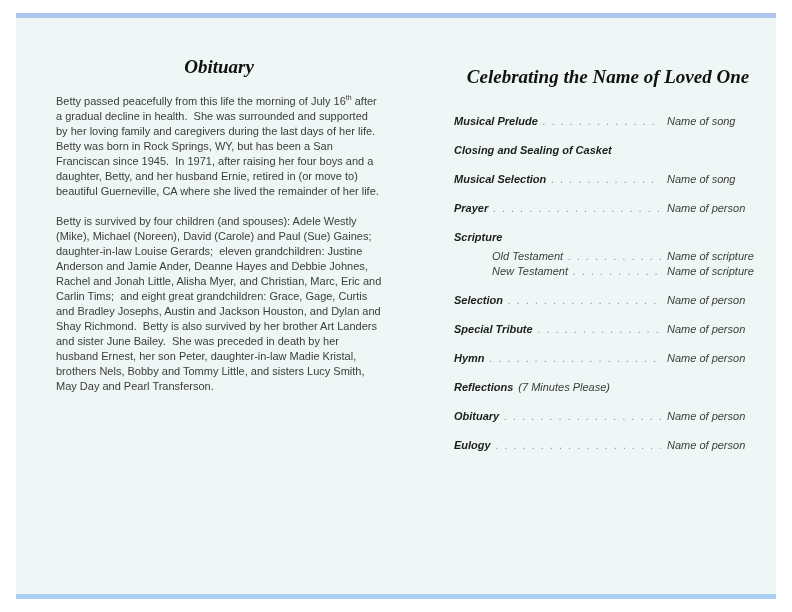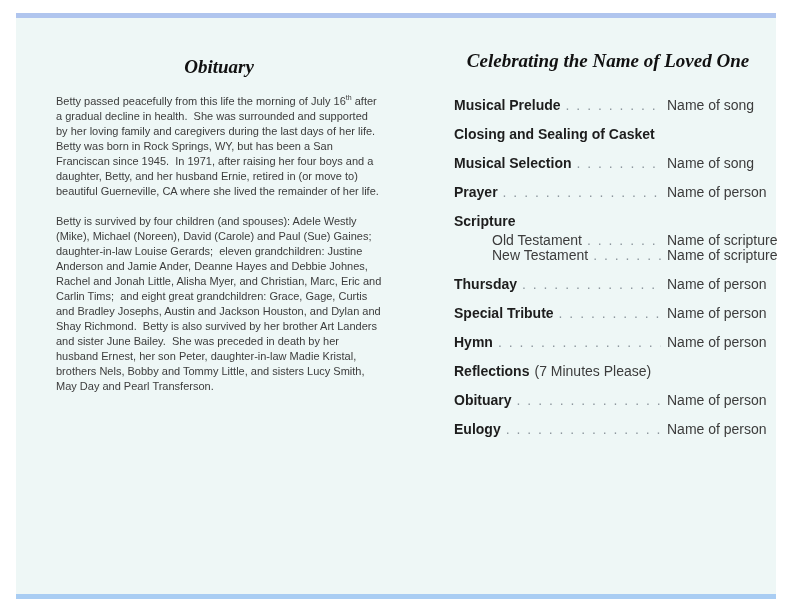--- a/index.html
+++ b/index.html
@@ -21,21 +21,21 @@
   .panel {
     margin: 13px 16px;
     height: 586px;
     background: var(--panel-bg);
     border-top: 5px solid var(--border-top);
     border-bottom: 5px solid var(--border-bottom);
     display: flex;
   }
   .col { width: 396px; }
   .col-left  { padding: 38px 30px 0 40px; }
-  .col-right { padding: 32px 30px 0 42px; }
+  .col-right { padding: 48px 30px 0 42px; }
 
   .doc-title {
     font-family: "Liberation Serif", serif;
     font-style: italic;
     font-weight: bold;
     font-size: 19px;
     color: #111;
     text-align: center;
     line-height: 22px;
   }
@@ -46,21 +46,21 @@
   .body-text p {
     font-size: 11px;
     line-height: 15px;
     color: var(--text-color);
     white-space: pre-wrap;
     margin: 0 0 15px 0;
   }
   .body-text p.extra-gap { margin-top: 13px; }
   sup { font-size: 7px; vertical-align: super; line-height: 0; }
 
-  .program { width: 308px; font-size: 14px; color: var(--text-color); }
+  .program { width: 308px; font-size: 11px; color: var(--text-color); font-style: italic; }
   .prow {
     display: flex;
     align-items: baseline;
     line-height: 15px;
     margin-bottom: 14px;
   }
   .prow.block { display: block; }
   .plabel {
     flex: none;
     font-weight: bold;
@@ -141,21 +141,21 @@
           </div>
           <div class="sub-row">
             <span class="slabel">New Testament</span>
             <span class="leader">. . . . . . . . . . . . . . . . . . . . . . . . . . . . . . . . . . . . . . . . . . . . . . . . . . . . . . . . . . . . . . . . . . . . . . . . . . . . . . . . </span>
             <span class="pvalue">Name of scripture</span>
           </div>
         </div>
       </div>
 
       <div class="prow">
-        <span class="plabel">Thursday</span>
+        <span class="plabel">Selection</span>
         <span class="leader">. . . . . . . . . . . . . . . . . . . . . . . . . . . . . . . . . . . . . . . . . . . . . . . . . . . . . . . . . . . . . . . . . . . . . . . . . . . . . . . . </span>
         <span class="pvalue">Name of person</span>
       </div>
 
       <div class="prow">
         <span class="plabel">Special Tribute</span>
         <span class="leader">. . . . . . . . . . . . . . . . . . . . . . . . . . . . . . . . . . . . . . . . . . . . . . . . . . . . . . . . . . . . . . . . . . . . . . . . . . . . . . . . </span>
         <span class="pvalue">Name of person</span>
       </div>
 

